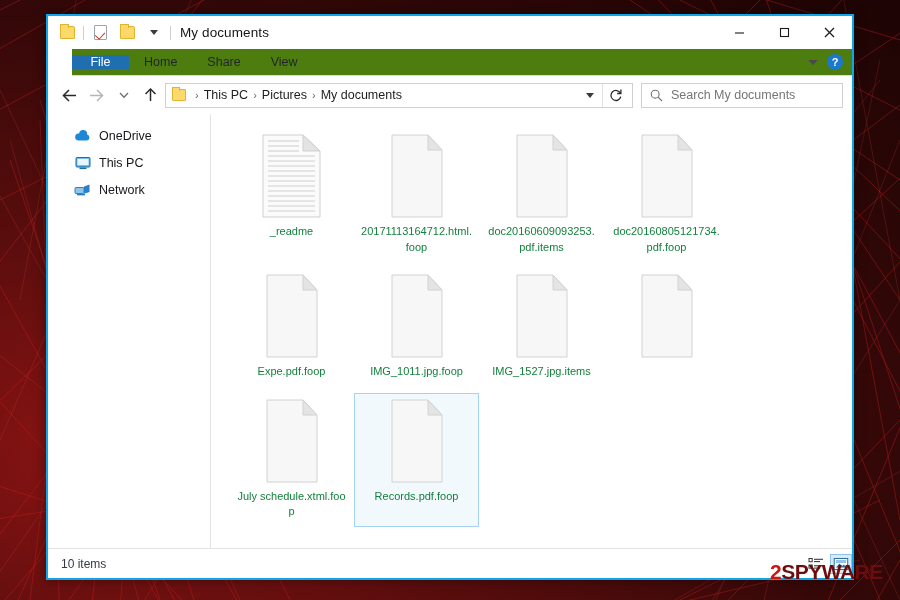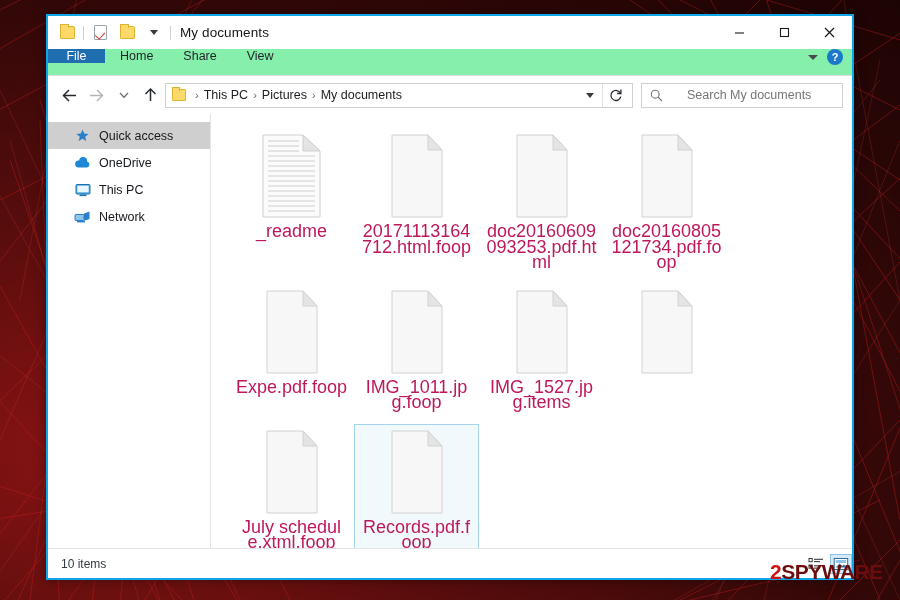--- a/index.html
+++ b/index.html
@@ -78,24 +78,25 @@
   .win-btn {
     width: 45px; height: 33px;
     display: flex; align-items: center; justify-content: center;
     color: #1b1b1b;
   }
   .win-btn svg { display: block; }
 
   
   .ribbonbar {
     height: 27px; flex: 0 0 27px;
-    display: flex; align-items: flex-start;
-    background: #86efac;
+    display: flex; align-items: center;
+    background: #4d7c0f;
     border-bottom: 1px solid #dcdcdc;
     position: relative;
+    margin-left: 24px;
   }
   .rtab {
     display: flex; align-items: center; justify-content: center;
     font-size: 12.5px; color: #22262b;
     padding: 0 15px;
   }
   .rtab.file {
     background: #1f6fb0; color: #ffffff;
     min-width: 57px; padding: 0 12px;
   }
@@ -157,21 +158,21 @@
     border-top: 5px solid #3b3b3b;
   }
   .refresh-box {
     width: 26px; height: 23px; margin-left: 1px;
     border-left: 1px solid #e2e2e2;
     display: flex; align-items: center; justify-content: center;
   }
   .searchbox {
     flex: 0 0 202px; height: 25px; margin-left: 6px;
     border: 1px solid #cdd0d4; background: #fff;
-    display: flex; align-items: center; gap: 24px;
+    display: flex; align-items: center; gap: 8px;
     padding: 0 8px;
   }
   .search-ph { font-size: 12.5px; color: #767676; }
 
   
   .body-split { flex: 1 1 auto; display: flex; min-height: 0; background: #ffffff; }
 
   .sidebar {
     flex: 0 0 163px;
     border-right: 1px solid #e4e4e4;
@@ -201,21 +202,21 @@
     display: flex; flex-direction: column; align-items: center;
     border: 1px solid transparent;
     margin-bottom: 6px;
   }
   .file-cell.selected {
     background: #f2f9fd;
     border: 1px solid #a5d4ef;
   }
   .file-ico { width: 66px; height: 84px; position: relative; margin-bottom: 6px; }
   .file-name {
-    font-size: 18px; color: #be185d;
+    font-size: 11px; color: #15803d;
     text-align: center; line-height: 15.5px;
     word-break: break-all;
     max-width: 112px;
   }
 
   
   .statusbar {
     height: 30px; flex: 0 0 30px;
     border-top: 1px solid #e4e4e4;
     background: #ffffff;
@@ -370,28 +371,20 @@
           <line x1="8.1" y1="8.1" x2="12" y2="12" stroke="#6f7479" stroke-width="1.1"></line>
         </svg>
       <span class="search-ph">Search My documents</span>
     </div>
   </div>
 
   <div class="body-split">
 
     <div class="sidebar">
 
-      <div class="side-item selected">
-        <span class="side-ico">
-          <svg width="15" height="15" viewBox="0 0 15 15">
-              <polygon points="7.5,1.5 9.2,5.6 13.6,5.9 10.2,8.8 11.3,13.1 7.5,10.7 3.7,13.1 4.8,8.8 1.4,5.9 5.8,5.6" fill="#2a7fc9"></polygon>
-            </svg>
-        </span>
-        <span>Quick access</span>
-      </div>
 
       <div class="side-item">
         <span class="side-ico">
           <svg width="17" height="13" viewBox="0 0 17 13">
               <path d="M4.2 11.5 h8.6 a3 3 0 0 0 .3 -5.9 A4 4 0 0 0 5.1 4.6 A3.4 3.4 0 0 0 4.2 11.5 z" fill="#1e88d6"></path>
             </svg>
         </span>
         <span>OneDrive</span>
       </div>
 
@@ -458,21 +451,21 @@
         <div class="file-name">20171113164712.html.foop</div>
       </div>
 
       <div class="file-cell">
         <div class="file-ico">
           <svg width="66" height="84" viewBox="0 0 66 84">
             <path d="M8 1 H44 L58 16 V83 H8 Z" fill="#f7f7f7" stroke="#d2d2d2" stroke-width="1"></path>
             <path d="M44 1 L58 16 H44 Z" fill="#e4e4e4" stroke="#d2d2d2" stroke-width="1"></path>
           </svg>
         </div>
-        <div class="file-name">doc20160609093253.pdf.html</div>
+        <div class="file-name">doc20160609093253.pdf.items</div>
       </div>
 
       <div class="file-cell">
         <div class="file-ico">
           <svg width="66" height="84" viewBox="0 0 66 84">
             <path d="M8 1 H44 L58 16 V83 H8 Z" fill="#f7f7f7" stroke="#d2d2d2" stroke-width="1"></path>
             <path d="M44 1 L58 16 H44 Z" fill="#e4e4e4" stroke="#d2d2d2" stroke-width="1"></path>
           </svg>
         </div>
         <div class="file-name">doc20160805121734.pdf.foop</div>

